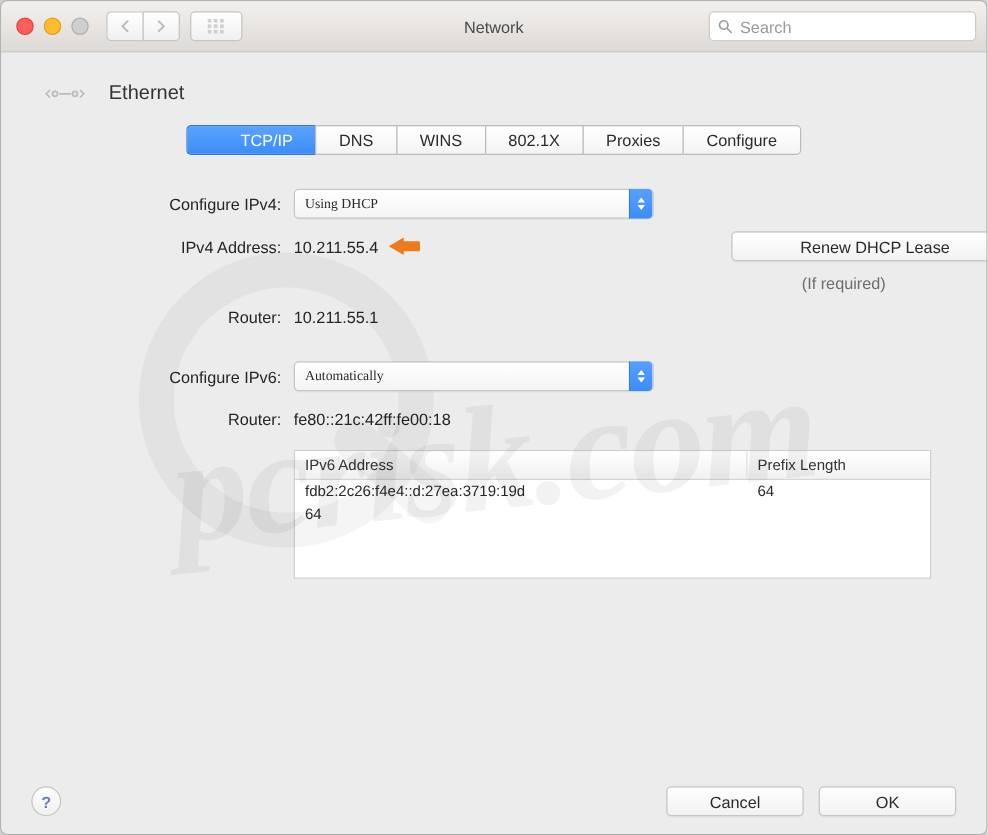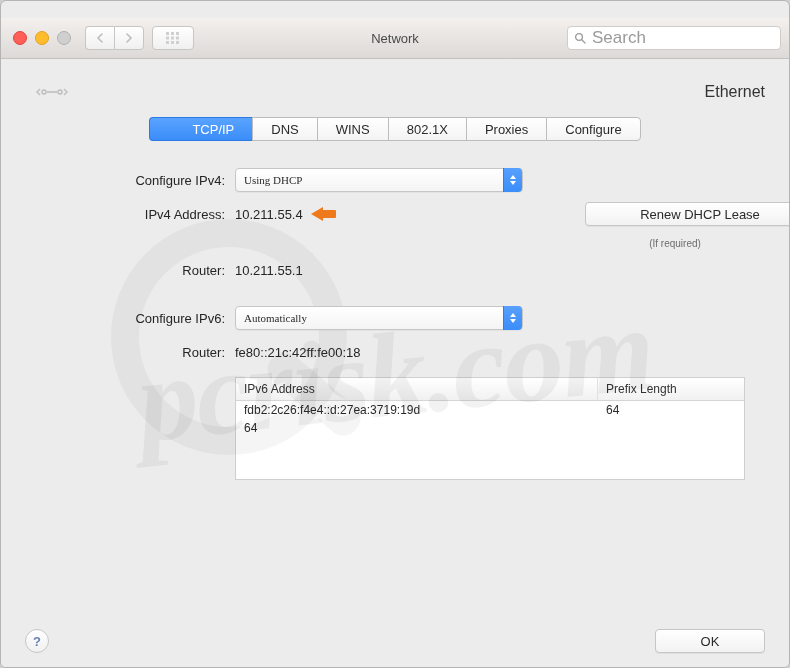--- a/index.html
+++ b/index.html
@@ -33,21 +33,20 @@
   }
   
   .titlebar{
     height:40px;flex:0 0 40px;
     background:linear-gradient(#f3f0ed,#dcd9d6);
     border-bottom:1px solid #c4c1be;
     display:flex;align-items:center;
     position:relative;
     padding:0 8px;
     gap:8px;
-    margin-top:17px;
   }
   .traffic{display:flex;gap:8px;margin-left:4px;margin-right:6px;}
   .tl{width:12px;height:12px;border-radius:50%;}
   .red{background:#ff5f57;border:1px solid #e24640;}
   .yel{background:#ffbd2e;border:1px solid #e1a01e;}
   .grn{background:#cfcfcf;border:1px solid #b0b0b0;}
   .nav-group{display:flex;}
   .tb-btn{
     height:22px;min-width:28px;
     background:linear-gradient(#ffffff,#f0f0f0);
@@ -61,29 +60,29 @@
   .title{
     position:absolute;left:0;right:0;text-align:center;
     font-size:13px;color:#4a4a4a;pointer-events:none;
   }
   .search{
     margin-left:auto;height:22px;width:200px;
     background:#fff;border:1px solid #cfccc9;border-radius:4px;
     display:flex;align-items:center;padding:0 6px;gap:6px;color:#9a9a9a;
   }
   .search svg{flex:0 0 auto;}
-  .search-text{font-size:17px;}
+  .search-text{font-size:13px;}
   
   .body{
     flex:1;padding:18px 24px 14px 24px;
     background:var(--bg);
     display:flex;flex-direction:column;
     position:relative;
   }
-  .header-row{display:flex;align-items:center;gap:8px;margin:4px 0 14px 10px;justify-content:space-between;}
+  .header-row{display:flex;align-items:center;gap:18px;margin:4px 0 14px 10px;}
   .eth-icon{color:#9a9a9a;}
   .header-title{font-size:16px;color:#333;}
   
   .tabs{
     display:flex;justify-content:center;margin:0 auto 22px auto;
   }
   .tab{
     height:22px;padding:0 18px;
     display:flex;align-items:center;justify-content:center;
     border:1px solid #bcbcbc;border-right:none;
@@ -128,21 +127,21 @@
     background:linear-gradient(#ffffff,#f2f2f2);
     display:inline-flex;align-items:center;justify-content:center;
     font-size:13px;box-shadow:0 1px 0 rgba(0,0,0,0.05);
   }
   .input{
     height:20px;border:1px solid #c2c2c2;background:#fff;border-radius:2px;
     box-shadow:inset 0 1px 2px rgba(0,0,0,0.07);
   }
   .renew-col{margin-left:auto;width:170px;display:flex;flex-direction:column;align-items:stretch;}
   .renew-col .btn{width:100%;justify-content:center;padding-left:29px;}
-  .mini{font-size:10px;color:#6d6d6d;text-align:center;margin-top:3px;}
+  .mini{font-size:13px;color:#6d6d6d;text-align:center;margin-top:3px;}
   .arrow-callout{
     width:28px;height:18px;position:relative;margin-left:8px;
   }
   .arrow-callout::before{
     content:"";position:absolute;left:0;top:2px;
     width:0;height:0;border-top:7px solid transparent;border-bottom:7px solid transparent;border-right:12px solid #ee7a1c;
   }
   .arrow-callout::after{
     content:"";position:absolute;left:11px;top:5px;width:14px;height:8px;background:#ee7a1c;border-radius:1px;
   }
@@ -322,18 +321,19 @@
         <div class="table-pad"></div>
       </div>
 
     </div>
 
     <div class="footer">
       <div class="help">
         <span>?</span>
       </div>
       <div style="flex:1"></div>
+      <div class="btn">Cancel</div>
       <div class="footer-gap"></div>
       <div class="btn">OK</div>
     </div>
 
   </div>
 </div>
 
 </body></html>

